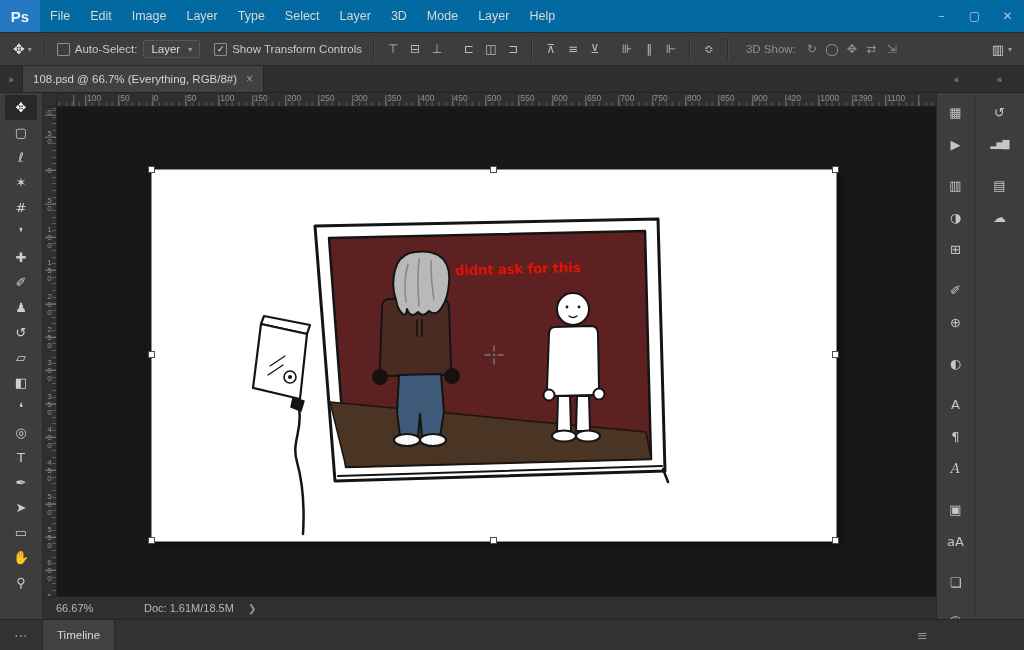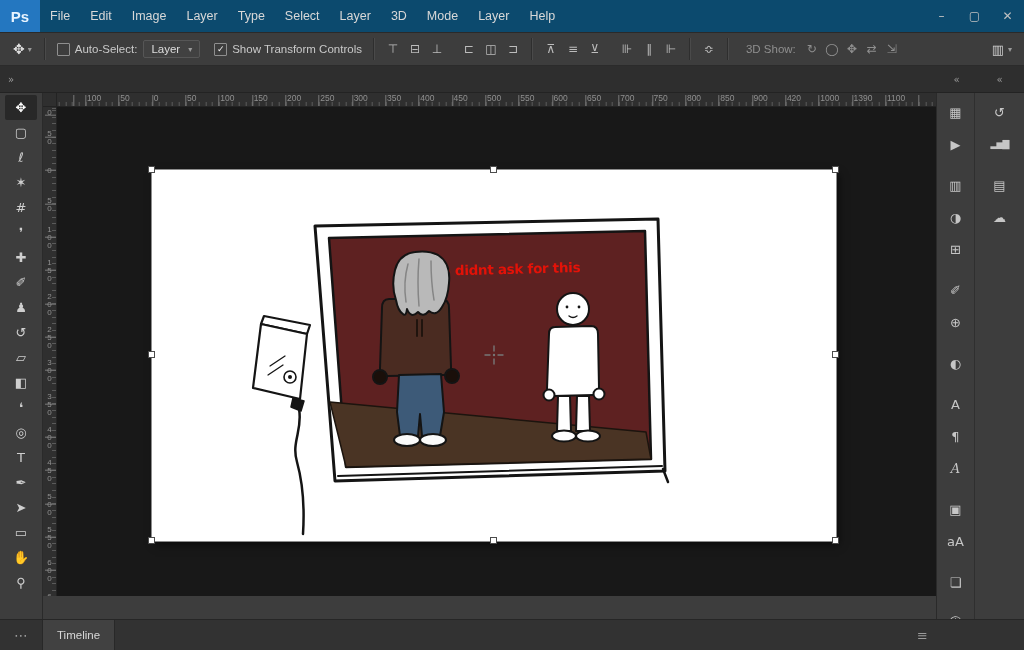--- a/index.html
+++ b/index.html
@@ -3,21 +3,21 @@
 <meta charset="utf-8">
 <style>
   html,body{margin:0;padding:0;background:#1d1d1d;}
   body{width:1024px;height:650px;overflow:hidden;
        font-family:"Liberation Sans","DejaVu Sans",sans-serif;color:#cfcfcf;}
   .glyph{font-family:"DejaVu Sans",sans-serif;}
   .fill{flex:1;}
   .app{width:1024px;height:650px;display:flex;flex-direction:column;background:#3d3d3d;}
 
   
-  .menubar{flex:0 0 32px;display:flex;align-items:center;background:#0c4a6e;border-bottom:1px solid #2a2a2a;}
+  .menubar{flex:0 0 32px;display:flex;align-items:center;background:#0369a1;border-bottom:1px solid #2a2a2a;}
   .logo{width:40px;height:32px;background:#2477c0;color:#e8f4ff;display:flex;align-items:center;justify-content:center;
         font-weight:bold;font-size:15px;}
   .menu{padding:0 10px;font-size:12.5px;color:#d8d8d8;line-height:32px;cursor:default;}
   .wincontrols{margin-left:auto;display:flex;}
   .winbtn{width:33px;text-align:center;color:#c2c2c2;font-size:12px;line-height:32px;}
 
   
   .optionsbar{flex:0 0 32px;display:flex;align-items:center;background:#3d3d3d;border-bottom:1px solid #2b2b2b;
               padding:0 8px;font-size:11.5px;color:#c9c9c9;white-space:nowrap;}
   .opt-tool{display:flex;align-items:center;gap:3px;padding:0 5px;}
@@ -169,20 +169,24 @@
     <span class="m3ic glyph">⇄</span>
     <span class="m3ic glyph">⇲</span>
     <div class="ws">
       <span class="glyph">▥</span>
       <span class="caret glyph">▾</span>
     </div>
   </div>
 
   <div class="tabrow">
     <span class="tbtoggle glyph">»</span>
+    <div class="doctab">
+      <span>108.psd @ 66.7% (Everything, RGB/8#)</span>
+      <span class="docclose">×</span>
+    </div>
     <div class="fill"></div>
     <div class="phead">
       <span class="phcell c1 glyph">«</span>
       <span class="phcell c2 glyph">«</span>
     </div>
   </div>
 
   <div class="main">
 
     <div class="toolbar">
@@ -316,20 +320,25 @@
         <div class="handle" style="left:91px;top:59px;"></div>
         <div class="handle" style="left:433px;top:59px;"></div>
         <div class="handle" style="left:775px;top:59px;"></div>
         <div class="handle" style="left:91px;top:244px;"></div>
         <div class="handle" style="left:775px;top:244px;"></div>
         <div class="handle" style="left:91px;top:430px;"></div>
         <div class="handle" style="left:433px;top:430px;"></div>
         <div class="handle" style="left:775px;top:430px;"></div>
       </div>
 
+      <div class="statusbar">
+        <span class="zoom">66.67%</span>
+        <span class="docinfo">Doc: 1.61M/18.5M</span>
+        <span class="statarrow glyph">❯</span>
+      </div>
     </div>
 
     <div class="panels">
       <div class="pcol pcol1">
         <div class="picon glyph">▦</div>
         <div class="picon glyph">▶</div>
         <div class="picon glyph">▥</div>
         <div class="picon glyph">◑</div>
         <div class="picon glyph">⊞</div>
         <div class="picon glyph">✐</div>

